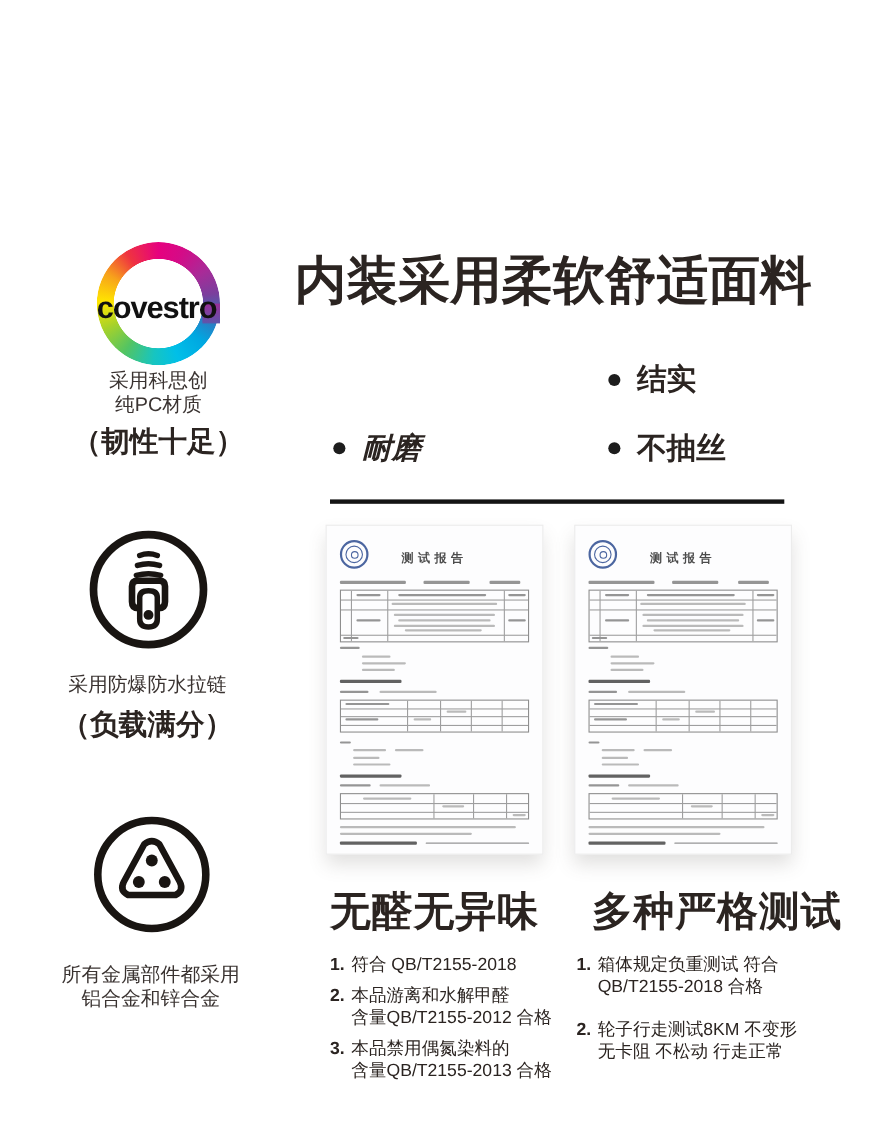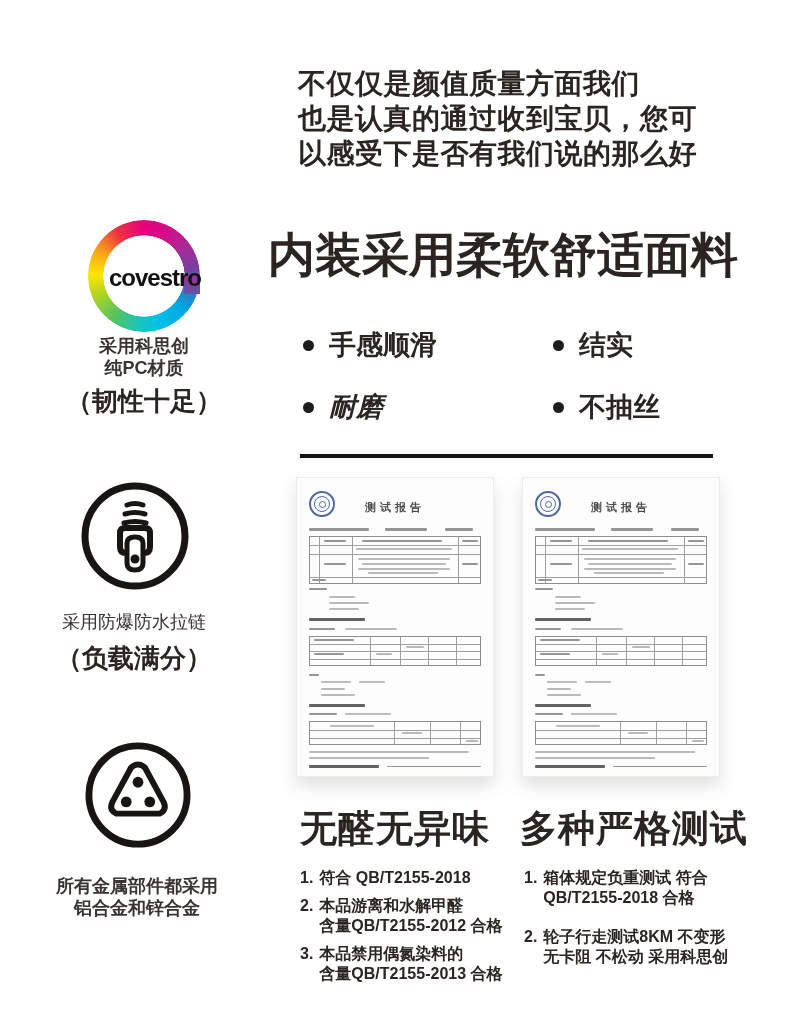--- a/index.html
+++ b/index.html
@@ -1,33 +1,33 @@
 <!DOCTYPE html>
 <html><head>
 <meta charset="utf-8">
 <style>
   html,body{margin:0;padding:0;background:#ffffff;}
   .canvas{position:relative;width:790px;height:1026px;background:#ffffff;overflow:hidden;
           font-family:"Liberation Sans","DejaVu Sans",sans-serif;color:#2b2421;}
   .abs{position:absolute;}
-  .pre{white-space:pre-line;font-weight:bold;}
+  .pre{white-space:pre-line;}
 
   
   .intro{left:298px;top:66px;width:450px;font-size:28px;line-height:35px;font-weight:bold;letter-spacing:.5px;}
 
   
   .logo-wrap{left:88px;top:220px;width:112px;height:112px;}
   .logo-ring{position:absolute;inset:0;border-radius:50%;
     background:conic-gradient(from 0deg,#e6017e 0deg,#d40b87 25deg,#a82b98 55deg,#7a3f9d 80deg,#3f6ab5 100deg,#00a7e1 130deg,#00bfe8 160deg,#17c5c0 185deg,#52c463 215deg,#a8d229 245deg,#ffe500 272deg,#f7a21b 300deg,#ef3340 328deg,#e6017e 360deg);
     -webkit-mask:radial-gradient(closest-side,transparent 72%,#000 73%);
     mask:radial-gradient(closest-side,transparent 72%,#000 73%);}
   .logo-cap{position:absolute;right:0;top:56px;width:16px;height:18px;
     background:linear-gradient(#9a2f97,#5e55ab);}
   .logo-word{position:absolute;left:0;top:44px;width:108px;text-align:center;
-    font-size:24px;font-weight:bold;letter-spacing:-1px;color:#111;margin-left:13px;}
+    font-size:28px;font-weight:bold;letter-spacing:-1px;color:#111;}
 
   .cap-sm{font-size:18px;line-height:22px;text-align:center;color:#3a3331;}
   .cap-big{font-size:26px;font-weight:bold;text-align:center;letter-spacing:0px;color:#2b2421;}
 
   
   .h1{left:268px;top:224px;width:480px;font-size:47px;font-weight:bold;letter-spacing:0px;}
   .bullet{display:flex;align-items:center;gap:15px;font-size:27px;font-weight:bold;}
   .dot{width:11px;height:11px;border-radius:50%;background:#1d1d1d;flex:0 0 auto;}
 
   .divider{left:300px;top:454px;width:413px;height:4px;background:#141414;}
@@ -56,39 +56,32 @@
   .h2{font-size:37px;font-weight:bold;letter-spacing:1px;text-align:center;}
   .olist{display:flex;flex-direction:column;}
   .li{display:flex;align-items:flex-start;font-size:16px;line-height:20px;}
   .num{font-weight:bold;margin-right:6px;flex:0 0 auto;}
 </style>
 </head>
 <body>
 
 <div class="canvas">
 
-  <div class="abs intro pre">不仅仅是颜值质量方面我们
-也是认真的通过收到宝贝，您可
-以感受下是否有我们说的那么好</div>
 
   <div class="abs logo-wrap">
     <div class="logo-ring"></div>
     <div class="logo-cap"></div>
     <div class="logo-word">covestro</div>
   </div>
   <div class="abs cap-sm pre" style="left:40px;top:335px;width:208px;">采用科思创
 纯PC材质</div>
   <div class="abs h1">内装采用柔软舒适面料</div>
 
   <div class="abs cap-big" style="left:30px;top:384px;width:228px;">（韧性十足）</div>
 
-  <div class="abs bullet" style="left:303px;top:327px;">
-    <span class="dot"></span>
-    <span>手感顺滑</span>
-  </div>
   <div class="abs bullet" style="left:553px;top:327px;">
     <span class="dot"></span>
     <span>结实</span>
   </div>
   <div class="abs bullet" style="left:303px;top:389px;font-style:italic;">
     <span class="dot"></span>
     <span>耐磨</span>
   </div>
   <div class="abs bullet" style="left:553px;top:389px;">
     <span class="dot"></span>
@@ -285,27 +278,27 @@
       <span class="pre">本品游离和水解甲醛
 含量QB/T2155-2012 合格</span>
     </div>
     <div class="li">
       <span class="num">3.</span>
       <span class="pre">本品禁用偶氮染料的
 含量QB/T2155-2013 合格</span>
     </div>
   </div>
 
-  <div class="abs h2" style="left:520px;top:804px;font-family:Liberation Serif, serif;">多种严格测试</div>
+  <div class="abs h2" style="left:538px;top:804px;font-family:Liberation Serif, serif;">多种严格测试</div>
   <div class="abs olist" style="left:524px;top:868px;width:220px;gap:19px;">
     <div class="li">
       <span class="num">1.</span>
       <span class="pre">箱体规定负重测试 符合
 QB/T2155-2018 合格</span>
     </div>
     <div class="li">
       <span class="num">2.</span>
       <span class="pre">轮子行走测试8KM 不变形
-无卡阻 不松动 采用科思创</span>
+无卡阻 不松动 行走正常</span>
     </div>
   </div>
 
 </div>
 
 </body></html>

